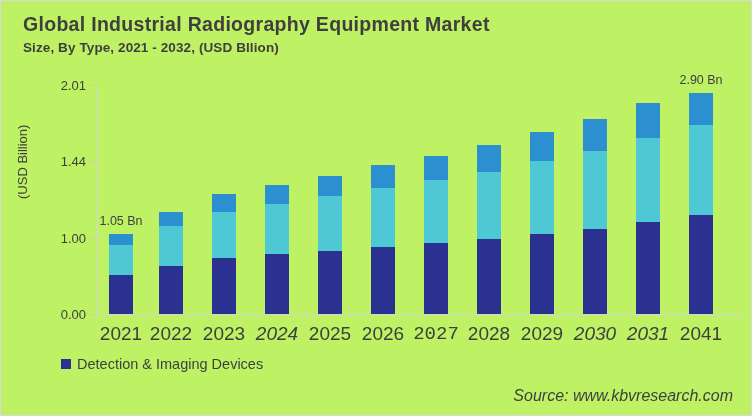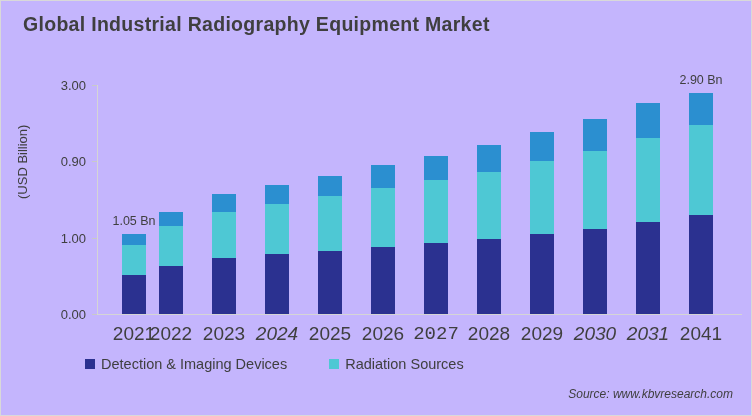--- a/index.html
+++ b/index.html
@@ -7,21 +7,21 @@
     padding: 0;
     background: #ffffff;
   }
   body {
     font-family: "Liberation Sans", sans-serif;
   }
   #frame {
     position: relative;
     width: 752px;
     height: 416px;
-    background: #c4b5fd;
+    background: #bef264;
     border: 1px solid #d9d9d9;
     box-sizing: border-box;
     overflow: hidden;
   }
 
   
   #title {
     position: absolute;
     left: 22px;
     top: 12px;
@@ -127,81 +127,81 @@
     white-space: nowrap;
   }
 
   
   #legend {
     position: absolute;
     left: 60px;
     top: 355px;
     display: flex;
     align-items: center;
-    gap: 42px;
-    margin-left: 24px;
+    gap: 26px;
   }
   .legend-item {
     display: flex;
     align-items: center;
     gap: 6px;
     font-size: 14.5px;
     color: #3f3f3f;
     white-space: nowrap;
   }
   .legend-swatch {
     width: 10px;
     height: 10px;
     flex: 0 0 auto;
   }
 
   
   #source {
     position: absolute;
     right: 18px;
     top: 386px;
-    font-size: 12px;
+    font-size: 16px;
     font-style: italic;
     color: #3f3f3f;
     white-space: nowrap;
   }
 </style>
 </head>
 <body>
 
 <div id="frame">
 
   <div id="title">Global Industrial Radiography Equipment Market</div>
+  <div id="subtitle">Size, By Type, 2021 - 2032, (USD Bllion)</div>
 
   <div id="ylabel">(USD Billion)</div>
 
   <div id="axis-y-line"></div>
   <div id="axis-x-line"></div>
 
   <div id="plot">
     <div id="yticks">
         <div style="position: absolute; left: 0px; bottom: 0px; width: 100%;">
           <div class="ytick-mark"></div>
           <div class="ytick-label">0.00</div>
         </div>
         <div style="position: absolute; left: 0px; bottom: 76.3333px; width: 100%;">
           <div class="ytick-mark"></div>
           <div class="ytick-label">1.00</div>
         </div>
         <div style="position: absolute; left: 0px; bottom: 152.667px; width: 100%;">
           <div class="ytick-mark"></div>
-          <div class="ytick-label">0.90</div>
+          <div class="ytick-label">1.44</div>
         </div>
         <div style="position: absolute; left: 0px; bottom: 229px; width: 100%;">
           <div class="ytick-mark"></div>
-          <div class="ytick-label">3.00</div>
+          <div class="ytick-label">2.01</div>
         </div>
       </div>
     <div id="bars">
-        <div class="bar-group" style="left: 25px;">
+        <div class="bar-group" style="left: 12px;">
           <div class="seg" title="Exposure Control Equipment 2021: 0.15" style="height: 11.45px; background: rgb(43, 143, 208);"></div>
           <div class="seg" title="Radiation Sources 2021: 0.39" style="height: 29.77px; background: rgb(78, 200, 212);"></div>
           <div class="seg" title="Detection &amp; Imaging Devices 2021: 0.51" style="height: 38.93px; background: rgb(43, 49, 144);"></div>
           <div class="bar-value">1.05 Bn</div>
           <div class="xtick-label">2021</div>
         </div>
         <div class="bar-group" style="left: 62px;">
           <div class="seg" title="Exposure Control Equipment 2022: 0.19" style="height: 14.5033px; background: rgb(43, 143, 208);"></div>
           <div class="seg" title="Radiation Sources 2022: 0.52" style="height: 39.6933px; background: rgb(78, 200, 212);"></div>
           <div class="seg" title="Detection &amp; Imaging Devices 2022: 0.63" style="height: 48.09px; background: rgb(43, 49, 144);"></div>
@@ -269,20 +269,16 @@
           <div class="xtick-label">2041</div>
         </div>
       </div>
   </div>
 
   <div id="legend">
       <div class="legend-item">
         <span class="legend-swatch" style="background: rgb(43, 49, 144);"></span>
         <span>Detection &amp; Imaging Devices</span>
       </div>
-      <div class="legend-item">
-        <span class="legend-swatch" style="background: rgb(78, 200, 212);"></span>
-        <span>Radiation Sources</span>
-      </div>
     </div>
 
   <div id="source">Source: www.kbvresearch.com</div>
 </div>
 
 </body></html>

